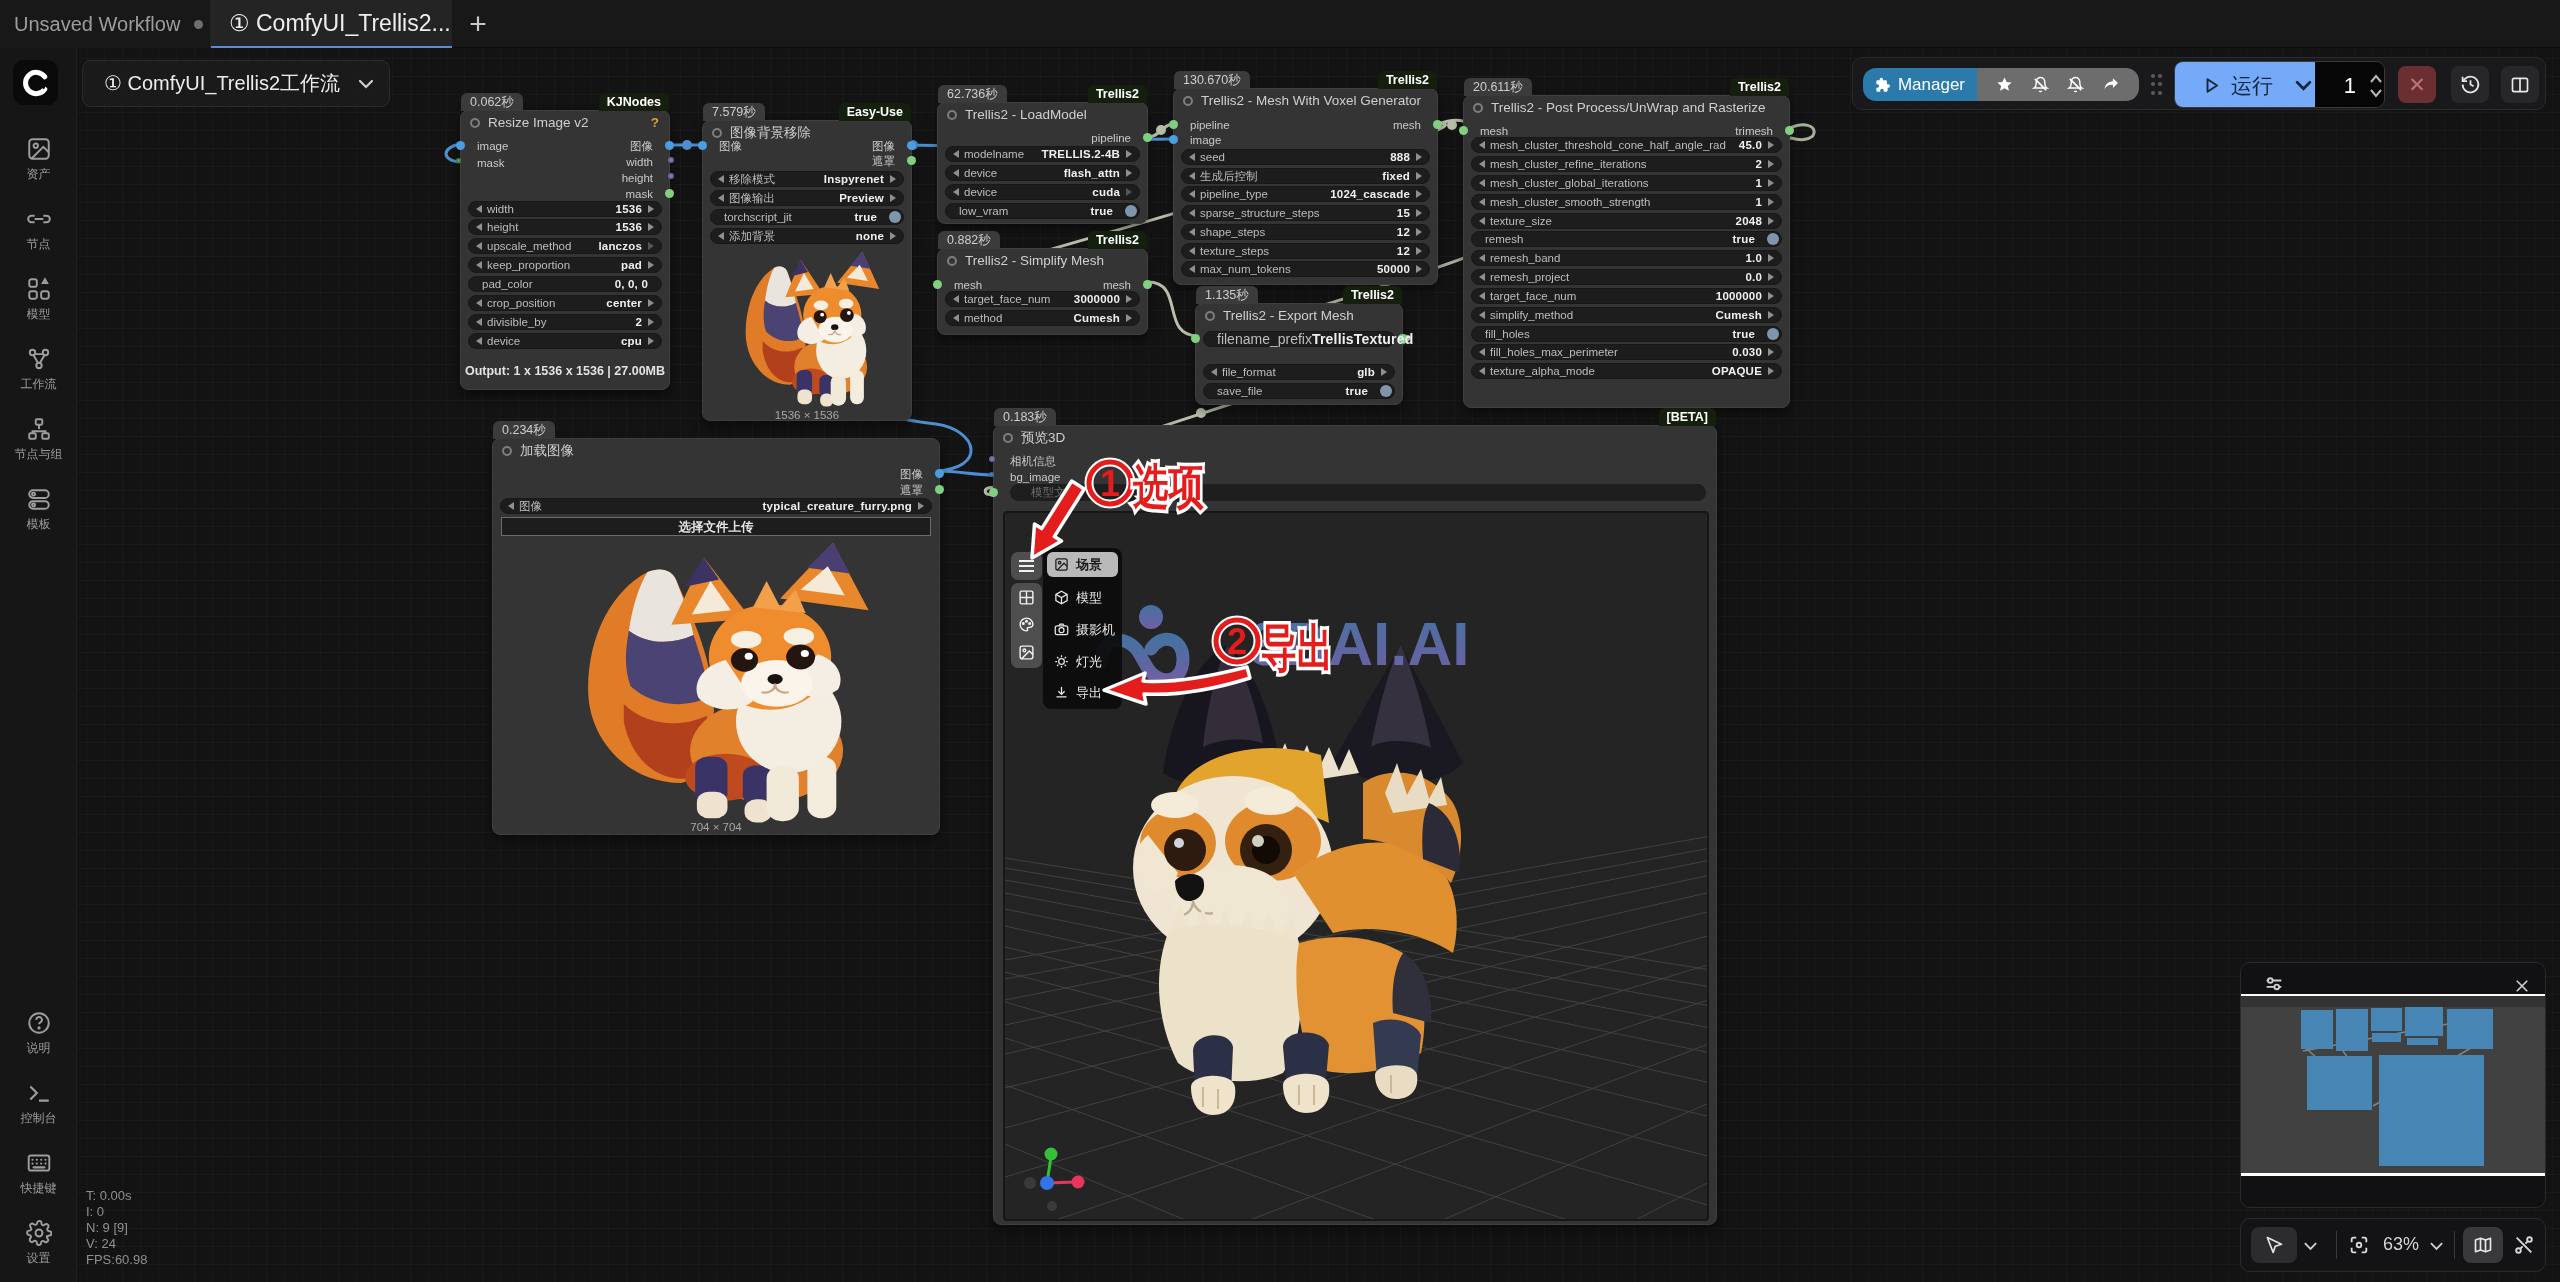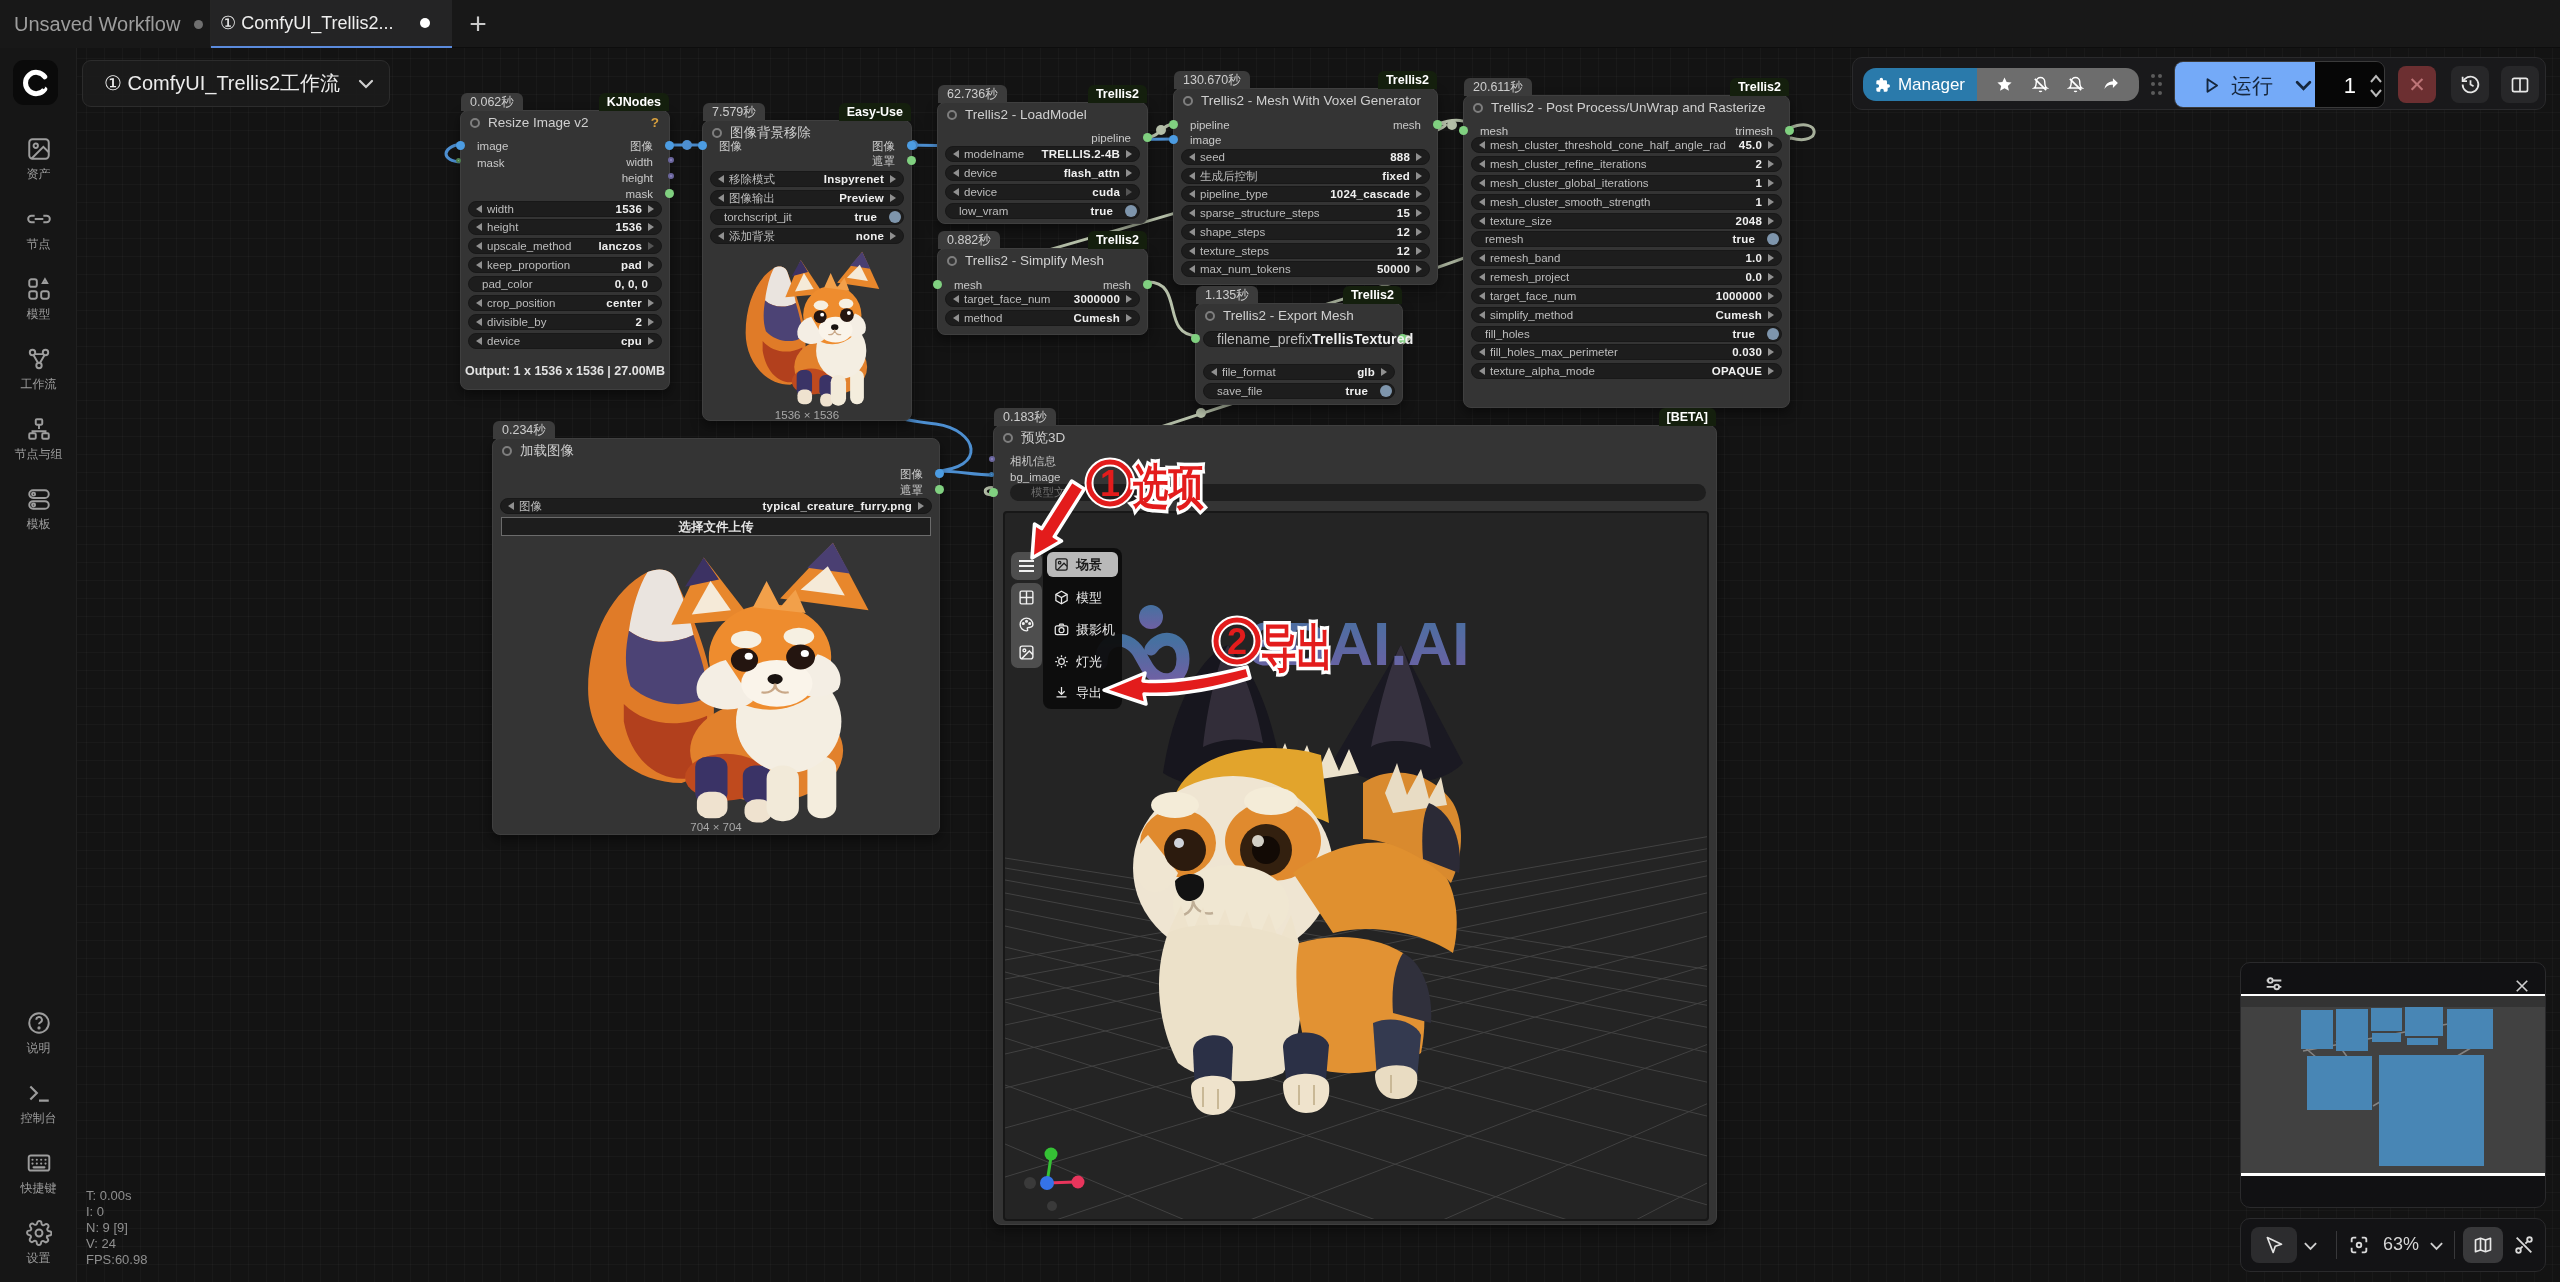--- a/index.html
+++ b/index.html
@@ -6,21 +6,21 @@
 #stage{position:absolute;inset:0;width:2560px;height:1282px;
  background-image:linear-gradient(rgba(255,255,255,.027) 1px,transparent 1px),linear-gradient(90deg,rgba(255,255,255,.027) 1px,transparent 1px);
  background-size:18px 18px;background-position:-4px 4px;}
 
 #tabbar{position:absolute;left:0;top:0;width:2560px;height:48px;background:#181818;border-bottom:1px solid #0d0d0d}
 .tab{position:absolute;top:0;height:48px;display:flex;align-items:center}
 #tab1{left:0;width:211px;background:#181818;border-right:1px solid #252525}
 #tab1 .tt{color:#9d9d9d;font-size:20px;margin-left:14px;white-space:nowrap}
 #tab1 .dot{width:9px;height:9px;border-radius:50%;background:#6f6f6f;margin-left:14px}
 #tab2{left:211px;width:241px;background:#242425;border-bottom:2px solid #5b8bdd}
-#tab2 .tt{color:#eee;font-size:18px;margin-left:9px;white-space:nowrap}
+#tab2 .tt{color:#eee;font-size:23px;margin-left:18px;white-space:nowrap}
 #tab2 .dot{width:10px;height:10px;border-radius:50%;background:#fff;margin-left:26px}
 #plus{position:absolute;left:463px;top:6px;width:30px;height:36px;color:#c8c8c8;font-size:30px;font-weight:400;display:flex;align-items:center;justify-content:center}
 
 #sidebar{position:absolute;left:0;top:48px;width:77px;height:1234px;background:#161616;border-right:1px solid #202020}
 #logo{position:absolute;left:13px;top:12px;width:45px;height:45px;background:#0a0a0a;border-radius:11px;display:flex;align-items:center;justify-content:center}
 .sbi{position:absolute;left:0;width:77px;text-align:center;color:#9d9d9d;font-size:12px}
 .sbi svg{display:block;margin:0 auto 4px auto}
 
 #wtitle{position:absolute;left:82px;top:60px;width:308px;height:47px;background:rgba(27,27,27,.92);border:1px solid #2c2c2c;border-radius:9px;display:flex;align-items:center;color:#ececec;font-size:20px}
 #wtitle .tx{margin-left:21px}

